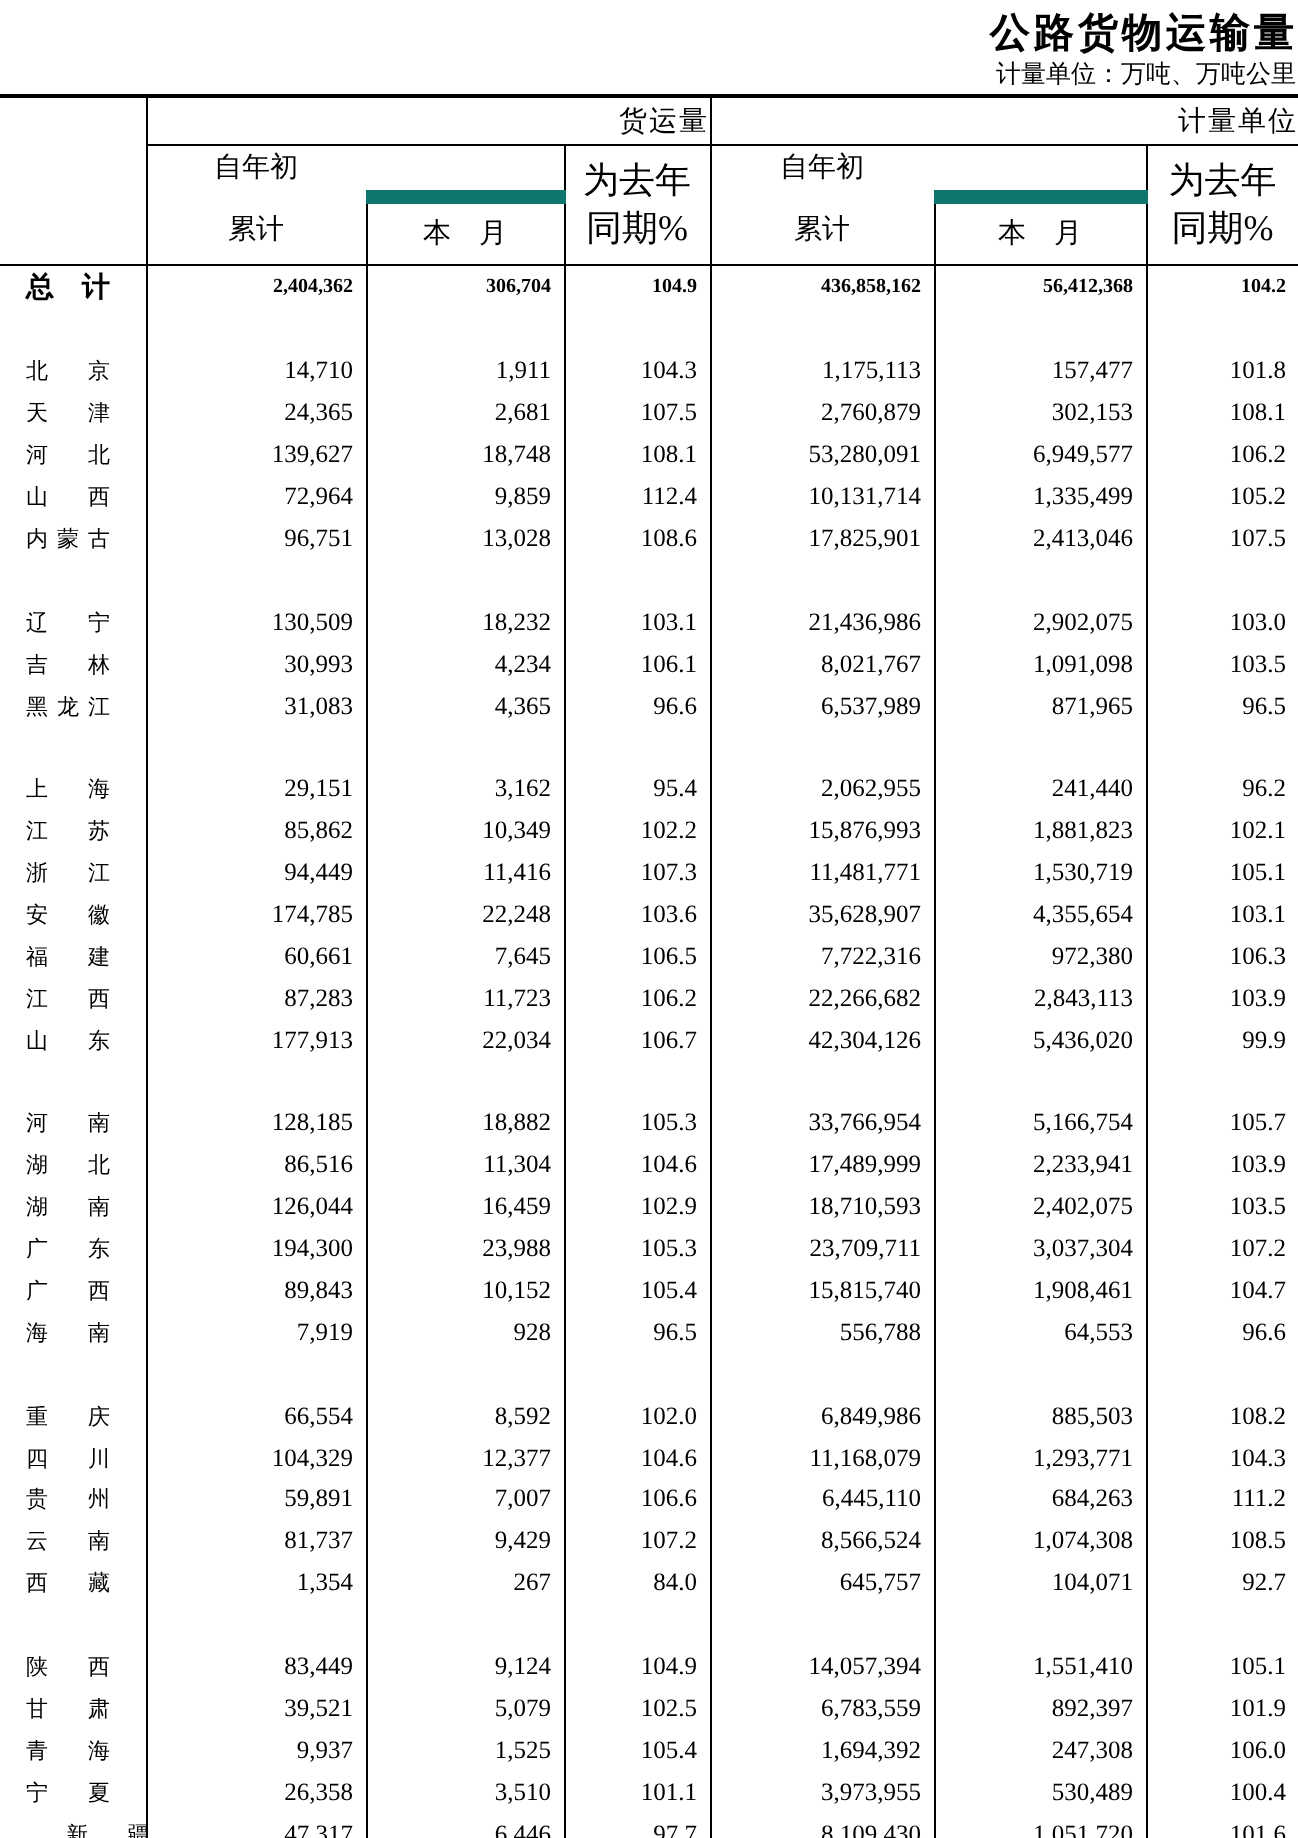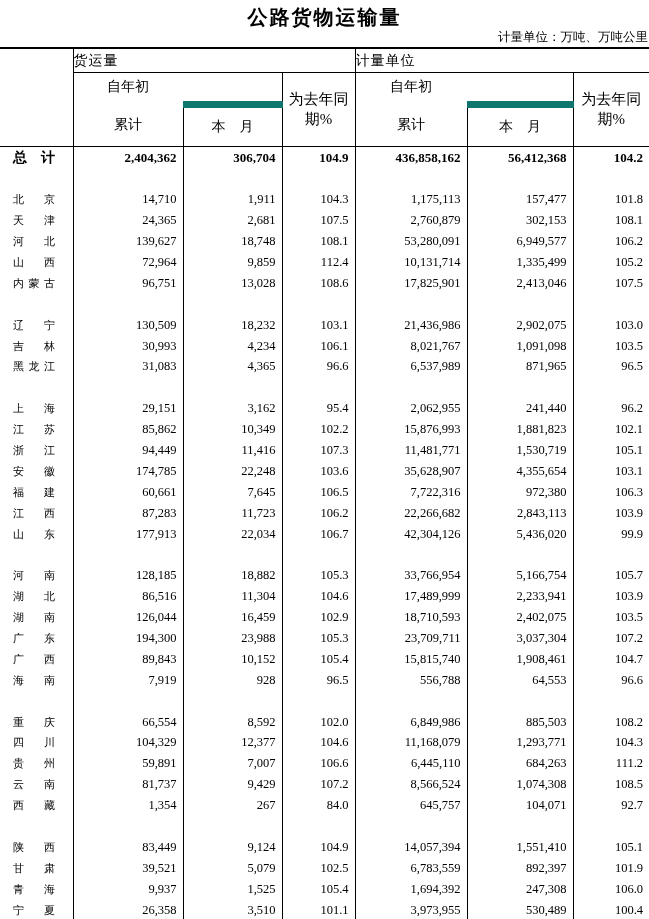--- a/index.html
+++ b/index.html
@@ -2,21 +2,21 @@
 <html><head>
 <meta charset="utf-8">
 <style>
   html,body { margin:0; padding:0; background:#fff; }
   body {
     width:649px; height:919px; overflow:hidden;
     font-family:"Liberation Serif","DejaVu Serif",serif;
     color:#000;
   }
   .page-title {
-    text-align:center; font-size:20px; font-weight:bold;
+    text-align:right; font-size:20px; font-weight:bold;
     padding-top:5px; letter-spacing:2px; height:24px; line-height:24px;
   }
   .unit-note {
     text-align:right; font-size:12.5px; height:17px; line-height:17px;
     padding-right:1px; font-weight:500;
   }
   table.data-table {
     border-collapse:collapse; table-layout:fixed;
     width:649px; margin-top:1px;
   }
@@ -25,34 +25,34 @@
 
   td,th { padding:0; font-weight:normal; vertical-align:middle; overflow:hidden; }
 
   
   .bt2 { border-top:2px solid #000; }
   .bl  { border-left:1px solid #000; }
   .bb1 { border-bottom:1px solid #000; }
   .btm { border-top:7px solid #0f766e; }
   .hsep{ border-bottom:1.5px solid #000; }
 
-  th.grp { font-size:14px; height:23px; text-align:left; letter-spacing:1px; }
+  th.grp { font-size:14px; height:23px; text-align:right; letter-spacing:1px; }
   td.sub { font-size:14px; text-align:center; }
   td.ytd { height:20px; }
   td.ytd1 { padding-right:99px; }   
   td.ytd2 { padding-right:106px; }
   td.cum, td.mon { height:28px; }
-  td.yoy { line-height:1.35; font-size:15px; padding:16px 6px; }
+  td.yoy { line-height:1.35; font-size:18px; padding:5px 6px; }
 
   
   tbody td { height:20.9px; font-size:12.5px; }
   tbody td.num { text-align:right; padding-right:6px; }
   tbody td.stub { padding-left:13px; font-size:11px; }
   .name { display:inline-block; width:42px; text-align:justify; text-align-last:justify; white-space:nowrap; }
-  tr.total td { font-weight:bold; height:22px; font-size:13px; }
+  tr.total td { font-weight:bold; height:22px; font-size:10px; }
   tr.total td.stub { font-size:14px; }
   tbody tr:last-child td { border-bottom:3px solid #0ea5e9;padding-left:33px; }
 </style>
 </head>
 <body>
 
 <div class="page-title">公路货物运输量</div>
 <div class="unit-note">计量单位：万吨、万吨公里</div>
 
 <table class="data-table">

